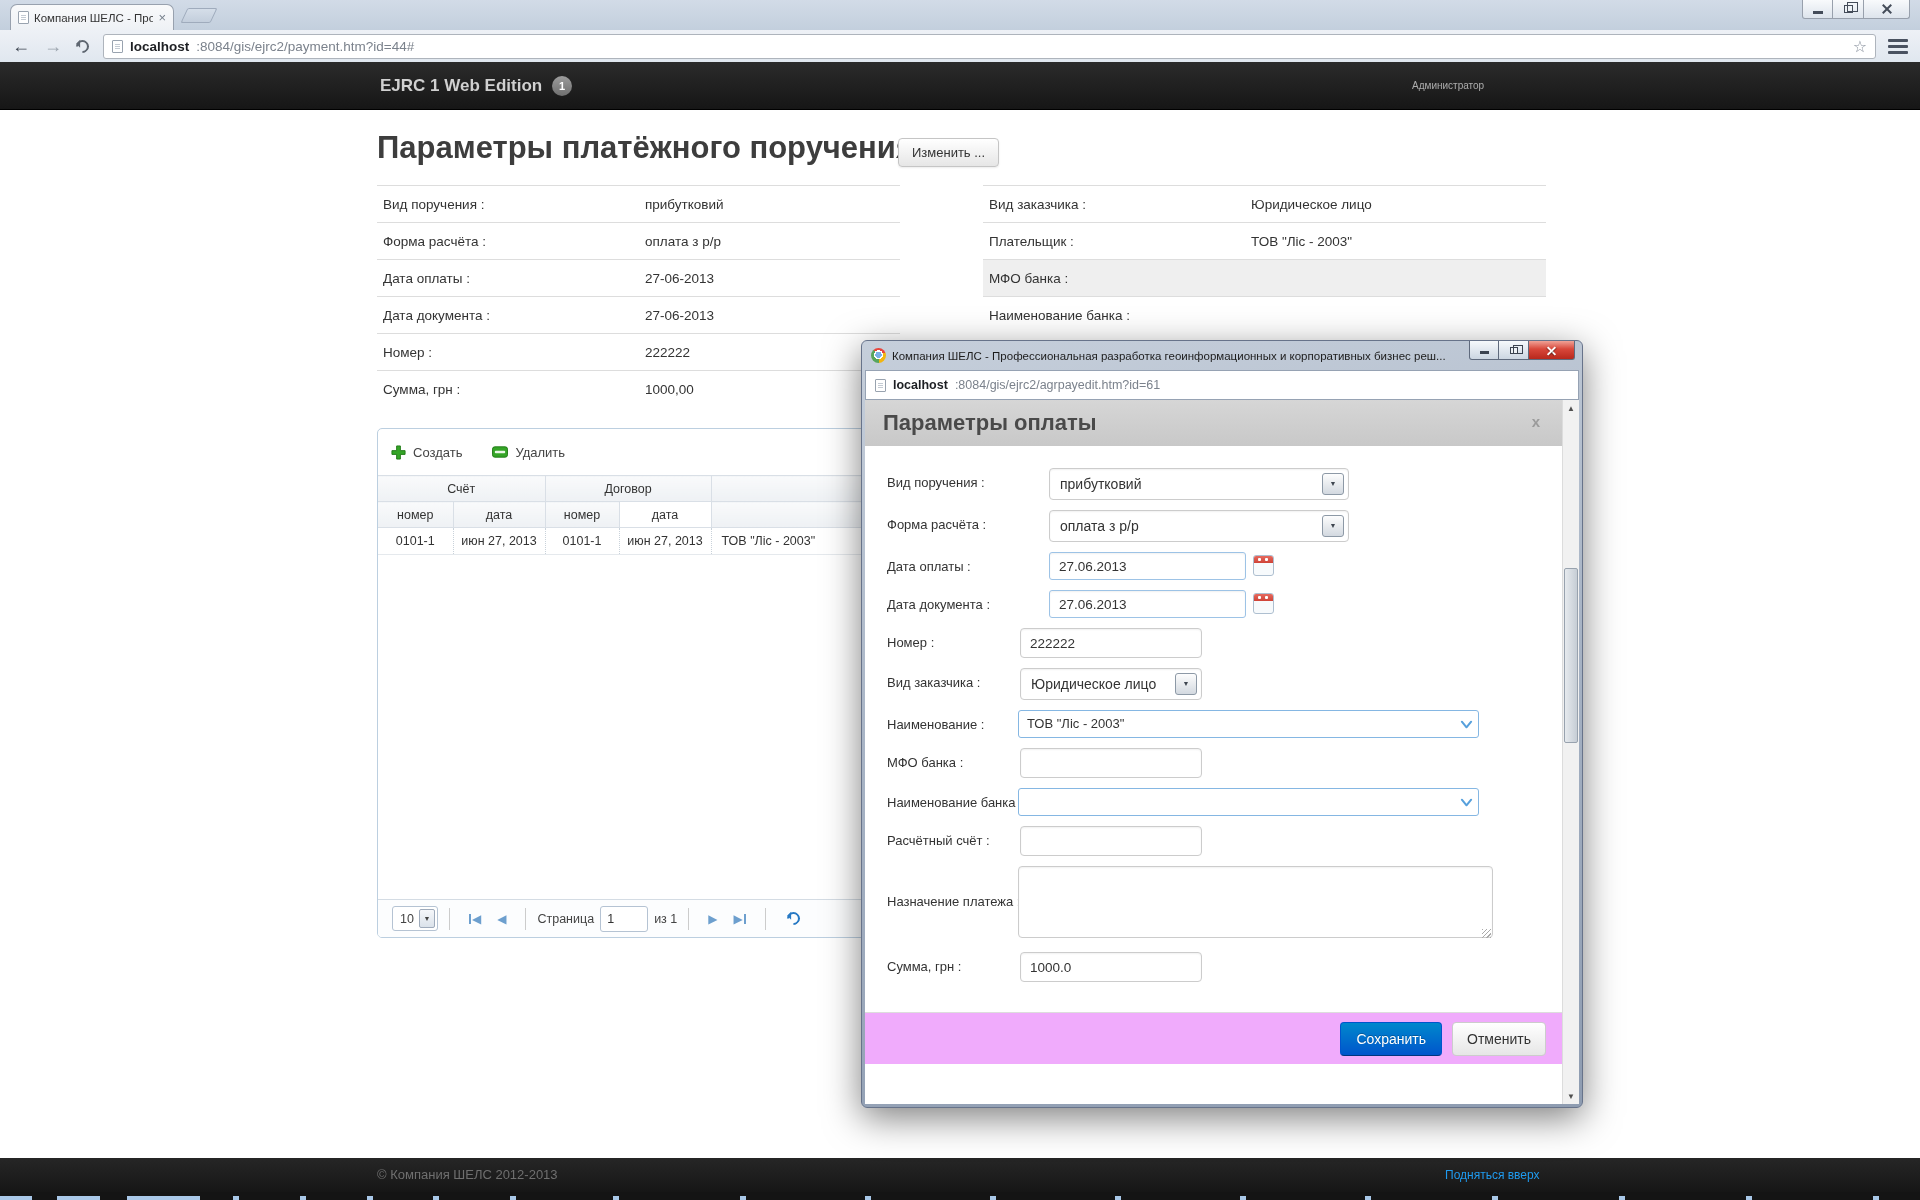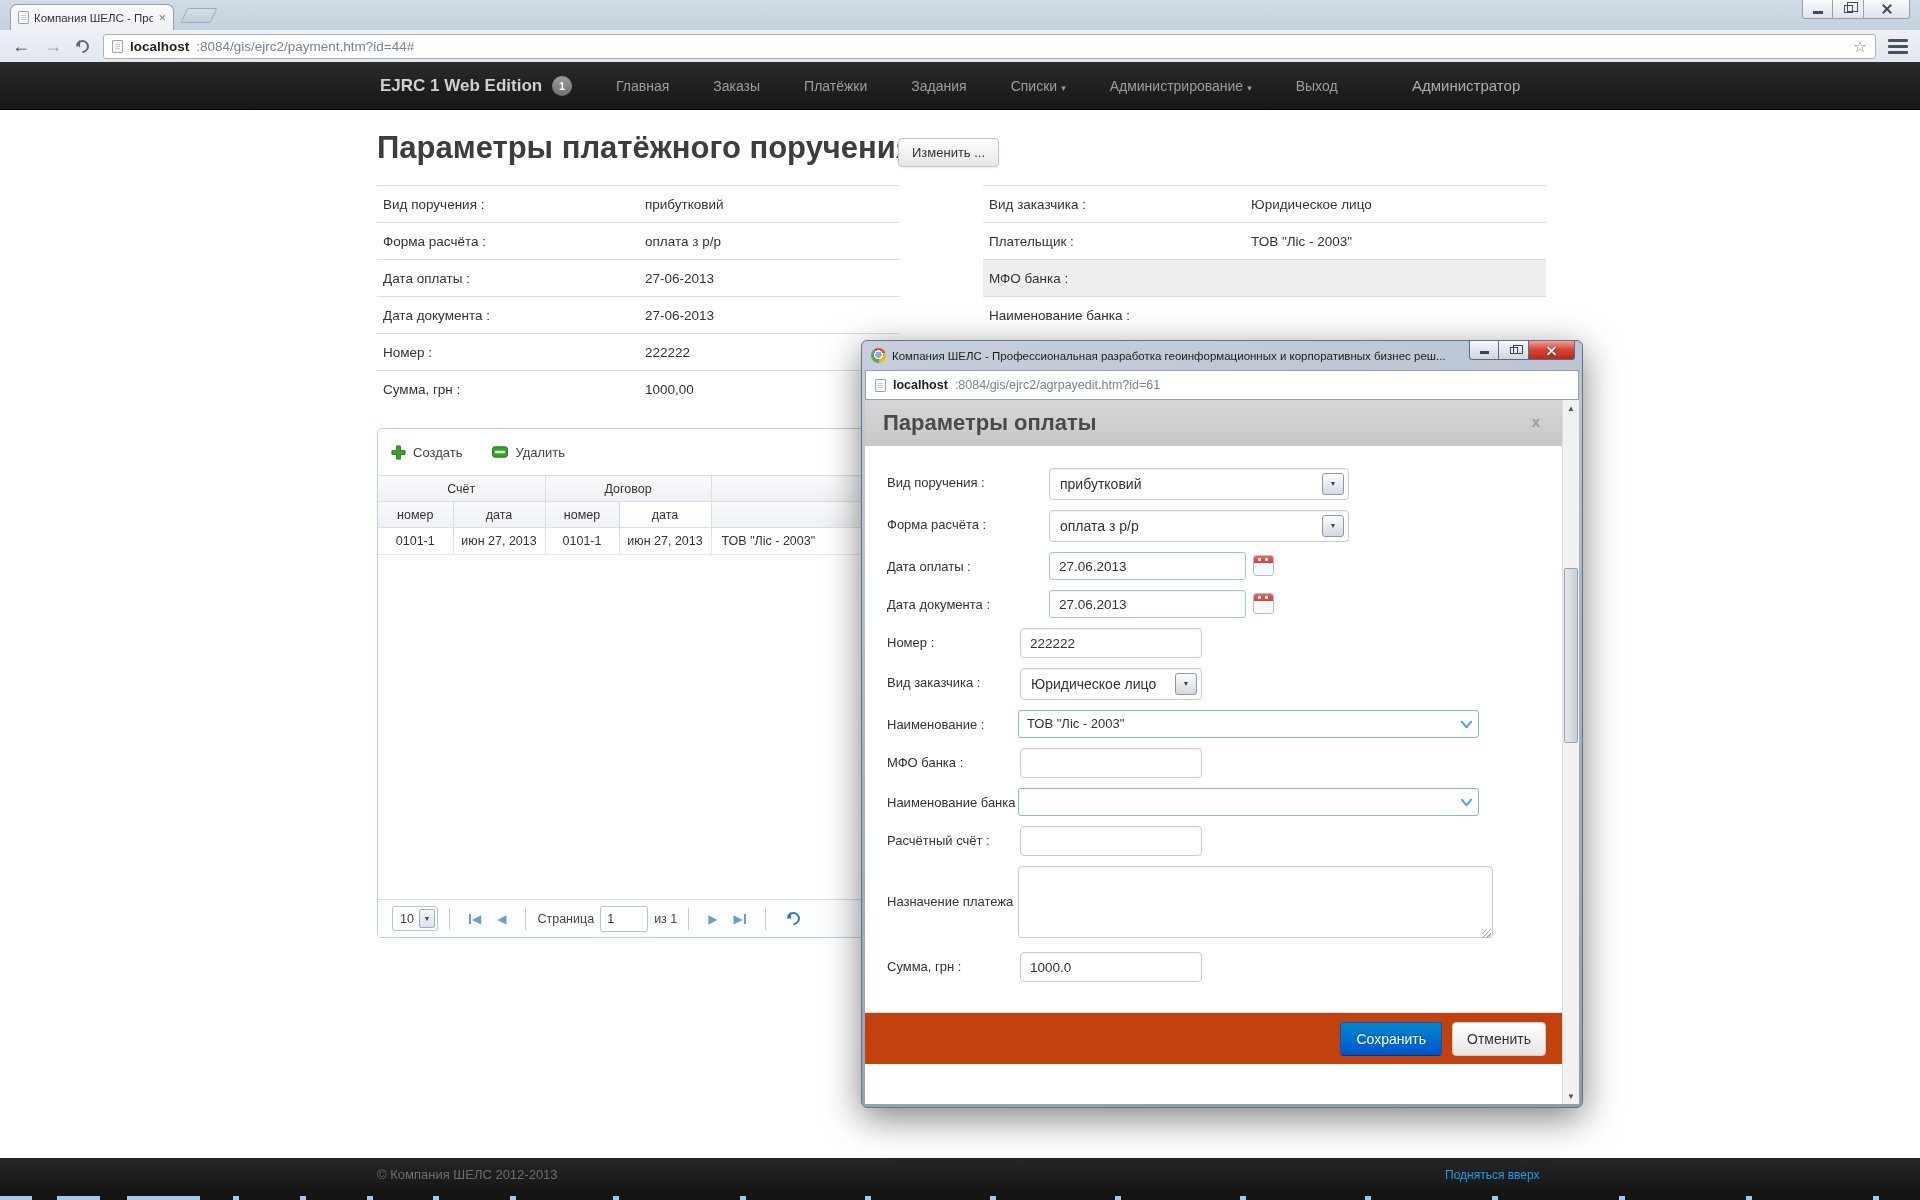--- a/index.html
+++ b/index.html
@@ -54,21 +54,21 @@
   
   .navbar { position:absolute; top:62px; left:0; width:1920px; height:48px;
     background:linear-gradient(#2b2b2b,#161616); border-bottom:1px solid #000; }
   .brand { position:absolute; left:380px; top:0; line-height:48px; color:#d0d0d0; font-weight:bold; font-size:17px; }
   .badge1 { position:absolute; left:552px; top:14px; width:20px; height:20px; border-radius:50%;
     background:linear-gradient(#9c9c9c,#6f6f6f); color:#fff; font-size:11px; font-weight:bold;
     text-align:center; line-height:20px; }
   .nav-items { position:absolute; left:594px; top:0; display:flex; }
   .nav-item { padding:0 22px; line-height:48px; font-size:14px; color:#9d9d9d; white-space:nowrap; }
   .caret { font-size:9px; color:#9d9d9d; margin-left:4px; }
-  .nav-user { position:absolute; left:1412px; top:0; line-height:48px; font-size:15px; color:#adadad; }
+  .nav-user { position:absolute; left:1412px; top:0; line-height:48px; font-size:10px; color:#adadad; }
 
   
   .page-title { position:absolute; left:377px; top:130px; font-size:31px; font-weight:600; color:#3d3d3d; }
   .btn { display:inline-block; background:linear-gradient(#ffffff,#e6e6e6); border:1px solid #c5c5c5;
     border-radius:4px; color:#333; font-size:13px; text-align:center;
     box-shadow:inset 0 1px 0 rgba(255,255,255,.4),0 1px 2px rgba(0,0,0,.08); }
   .edit-btn { position:absolute; left:898px; top:138px; padding:6px 13px; }
 
   .details { position:absolute; top:185px; font-size:13.5px; }
   .dleft { left:377px; width:523px; }
@@ -180,21 +180,21 @@
     font-size:13px; color:#333; line-height:26px; padding-left:8px; }
   .combo-w { width:461px; }
   .chev { position:absolute; right:5px; top:7px; line-height:0; }
   .tarea { width:475px; height:72px; border:1px solid #ccc; border-radius:4px; resize:none;
     font-family:inherit; font-size:13.5px; padding:6px 8px; color:#333;
     box-shadow:inset 0 1px 2px rgba(0,0,0,.06); position:relative; }
   .ta-wrap { position:relative; }
   .ta-wrap::after { content:''; position:absolute; right:2px; bottom:4px; width:9px; height:9px;
     background:repeating-linear-gradient(135deg,#aaa 0 1px,transparent 1px 3px); }
 
-  .m-footer { position:absolute; top:612px; left:0; right:17px; height:52px; background:#c2410c;
+  .m-footer { position:absolute; top:612px; left:0; right:17px; height:52px; background:#f0abfc;
     border-top:1px solid #ddd; display:flex; align-items:center; justify-content:flex-end; gap:10px; padding-right:16px; }
   .btn-primary { background:linear-gradient(#0088cc,#0055cc); border:1px solid #0055cc; border-bottom-color:#003580;
     color:#fff; border-radius:4px; font-size:14px; padding:8px 15px; text-shadow:0 -1px 0 rgba(0,0,0,.25); }
   .btn-default { background:linear-gradient(#ffffff,#e6e6e6); border:1px solid #ccc; color:#333;
     border-radius:4px; font-size:14px; padding:8px 14px; }
 </style>
 </head>
 <body>
 
 <div class="tabstrip">
@@ -230,29 +230,20 @@
   <span class="menu-ic">
       <i></i>
       <i></i>
       <i></i>
     </span>
 </div>
 
 <div class="navbar">
   <span class="brand">EJRC 1 Web Edition</span>
   <span class="badge1">1</span>
-  <div class="nav-items">
-    <span class="nav-item">Главная</span>
-    <span class="nav-item">Заказы</span>
-    <span class="nav-item">Платёжки</span>
-    <span class="nav-item">Задания</span>
-    <span class="nav-item"><span>Списки</span><span class="caret">▾</span></span>
-    <span class="nav-item"><span>Администрирование</span><span class="caret">▾</span></span>
-    <span class="nav-item">Выход</span>
-  </div>
   <span class="nav-user">Администратор</span>
 </div>
 
 <div class="page-title">Параметры платёжного поручения</div>
 <div class="btn edit-btn">Изменить ...</div>
 
 <div class="details dleft">
   <div class="d-row">
       <span class="lbl">Вид поручения :</span>
       <span class="val">прибутковий</span>

